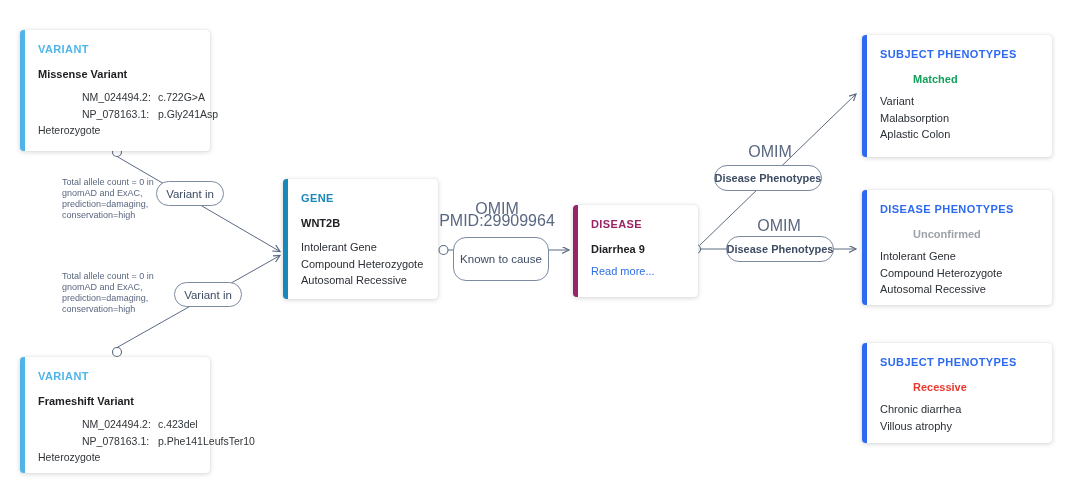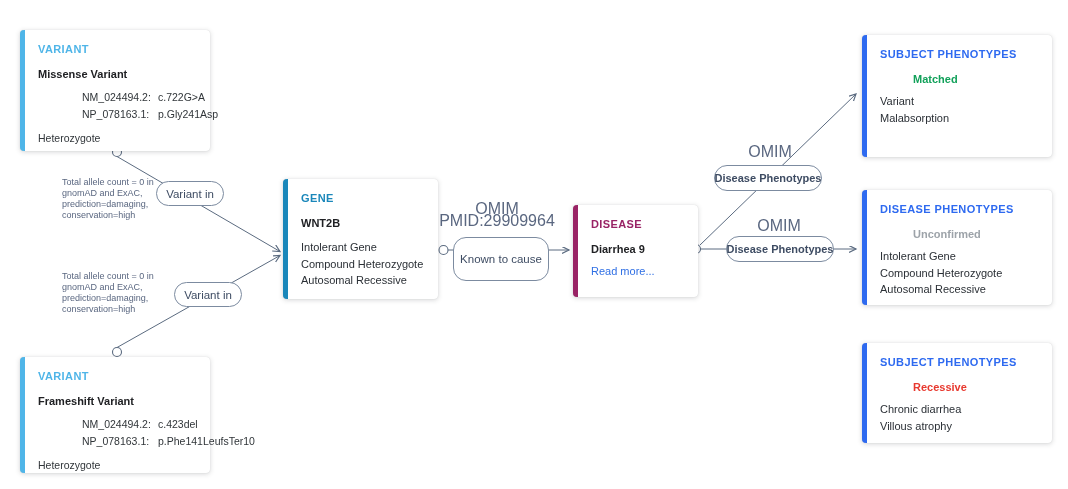--- a/index.html
+++ b/index.html
@@ -24,21 +24,21 @@
   .gene-card{border-left-color:var(--gene-accent,#1a87ba);}
   .gene-card .card-header{color:var(--gene-accent,#1a87ba);}
   .disease-card{border-left-color:var(--disease-accent,#992365);}
   .disease-card .card-header{color:var(--disease-accent,#992365);}
   .pheno-card{border-left-color:var(--phenotype-accent,#2e6af0);}
   .pheno-card .card-header{color:var(--phenotype-accent,#2a65e4);}
 
   .card-title{font-size:11px;font-weight:700;color:#202124;margin-bottom:9px;}
   .kv-row{display:flex;font-size:10.5px;color:#303539;line-height:16.5px;white-space:nowrap;padding-left:44px;}
   .kv-label{width:76px;flex-shrink:0;}
-  .plain-text{font-size:10.5px;color:#303539;line-height:16.5px;margin-top:8px;}
+  .plain-text{font-size:10.5px;color:#303539;line-height:16.5px;}
   .item{font-size:11px;color:#2a2f35;line-height:16.5px;}
   .status{font-size:11px;font-weight:700;margin-bottom:8px;padding-left:33px;}
   .status-matched{color:var(--matched,#12a15a);}
   .status-unmatched{color:var(--unmatched,#e8392f);}
   .status-unconfirmed{color:var(--unconfirmed,#9da3a9);}
   .read-more{font-size:11px;color:var(--link,#2f6fe4);margin-top:10px;cursor:pointer;}
 
   .pill{
     position:absolute;box-sizing:border-box;display:flex;align-items:center;justify-content:center;
     background:#ffffff;border:1px solid #7c8ba0;border-radius:13px;
@@ -130,20 +130,21 @@
     <div class="card-header">DISEASE</div>
     <div class="card-title" style="margin-bottom:0;">Diarrhea 9</div>
     <div class="read-more">Read more...</div>
   </div>
 
   <div class="card pheno-card" style="left:862px;top:35px;width:190px;height:122px;">
     <div class="card-header">SUBJECT PHENOTYPES</div>
     <div class="status status-matched">Matched</div>
     <div class="item">Variant</div>
     <div class="item">Malabsorption</div>
+    <div class="item">Aplastic Colon</div>
   </div>
 
   <div class="card pheno-card" style="left:862px;top:190px;width:190px;height:115px;">
     <div class="card-header">DISEASE PHENOTYPES</div>
     <div class="status status-unconfirmed">Unconfirmed</div>
     <div class="item">Intolerant Gene</div>
     <div class="item">Compound Heterozygote</div>
     <div class="item">Autosomal Recessive</div>
   </div>
 

